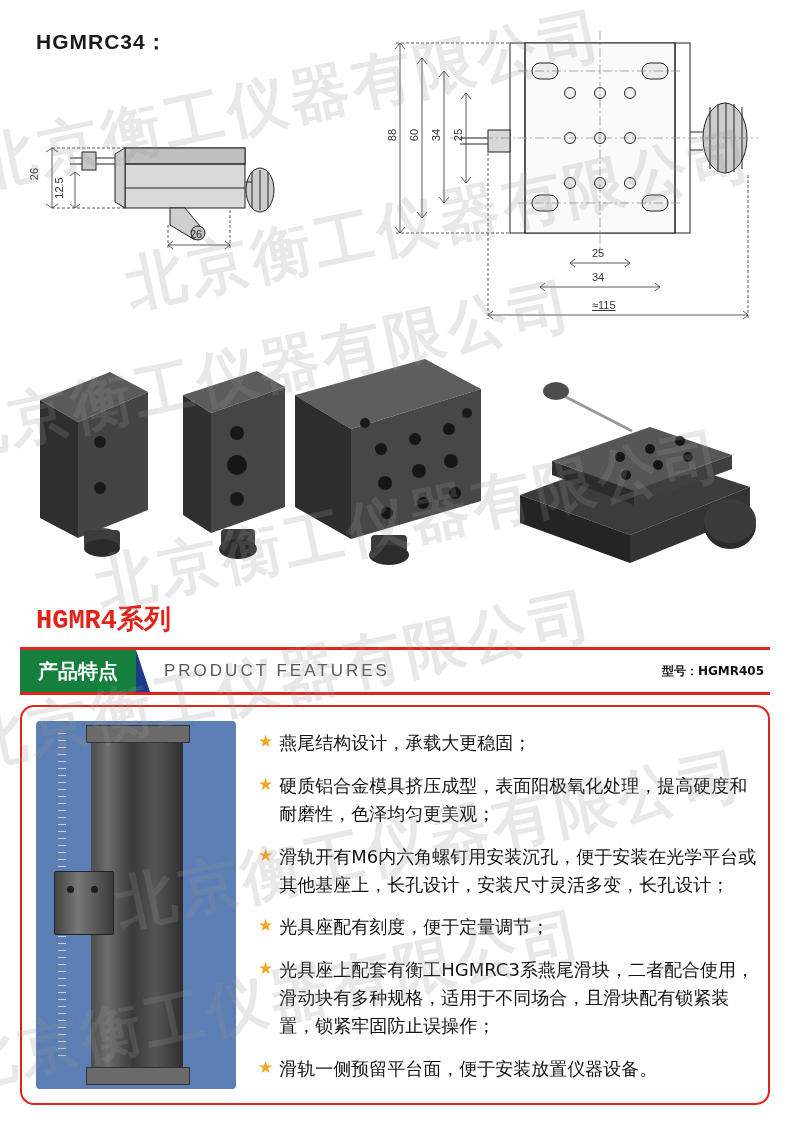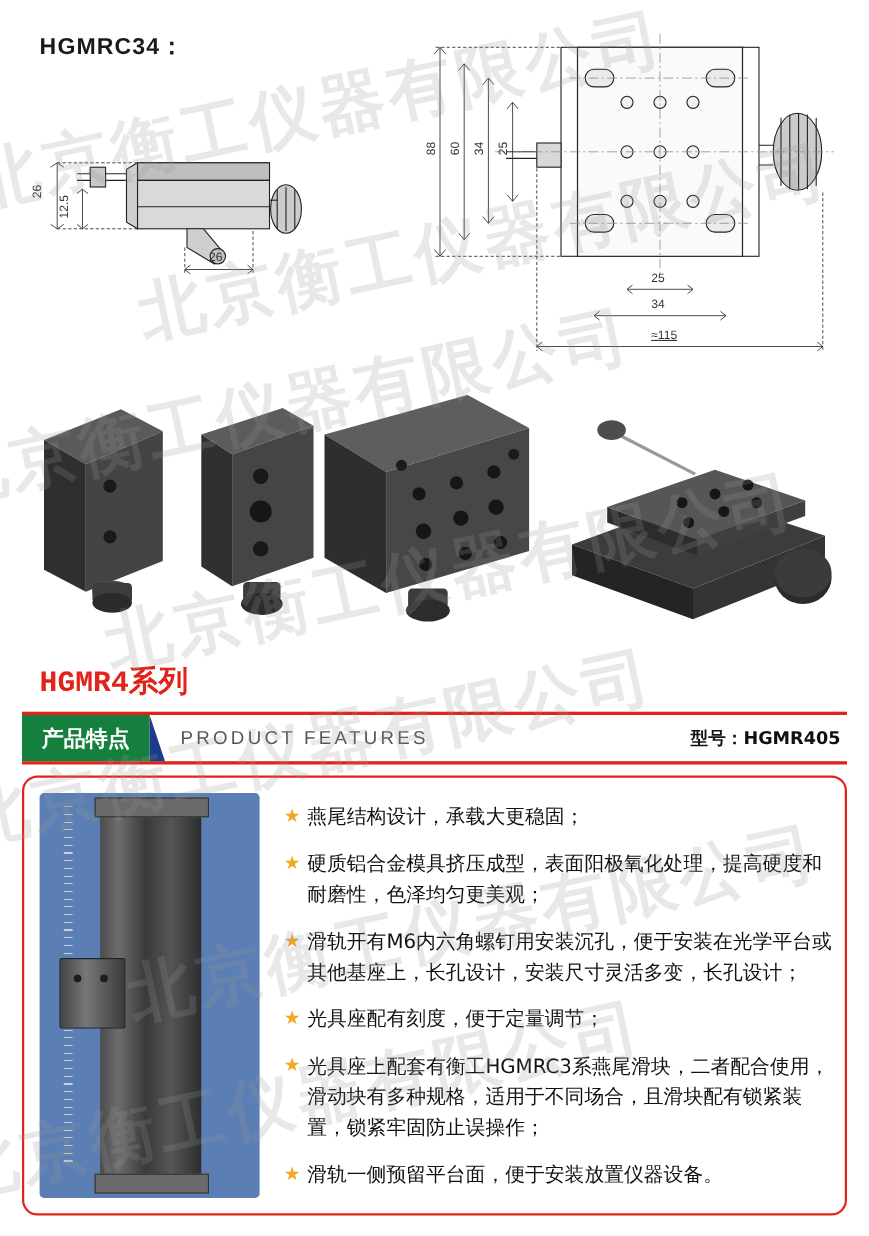--- a/index.html
+++ b/index.html
@@ -121,21 +121,21 @@
   }
   .feature-bar-en {
     font-size: 17px;
     letter-spacing: 3px;
     color: #555;
     margin-left: 14px;
     font-family: "Liberation Sans", sans-serif;
   }
   .feature-bar-right {
     margin-left: auto;
-    font-size: 16px;
+    font-size: 12px;
     font-weight: bold;
     color: #111;
     padding-right: 6px;
     font-family: "DejaVu Sans", sans-serif;
   }
 
   
   .panel {
     position: relative;
     margin: 10px 20px 0 20px;

